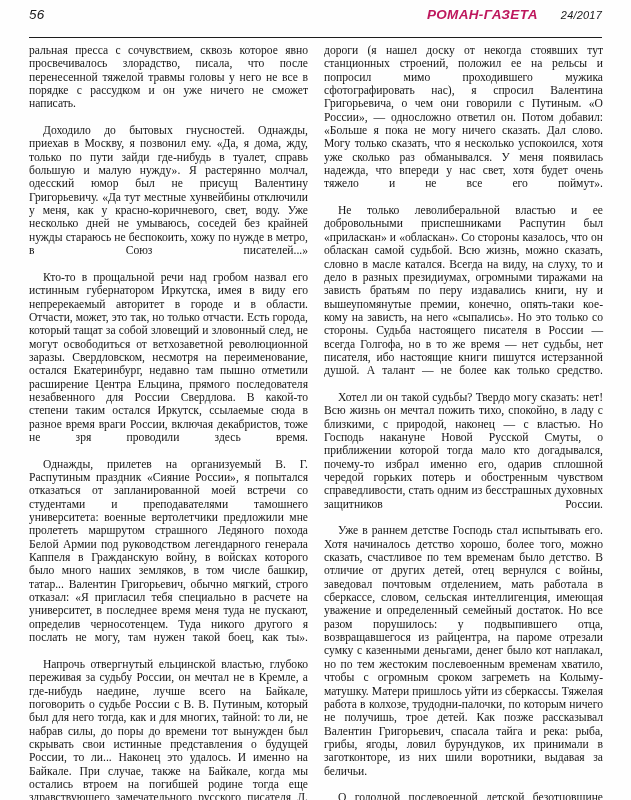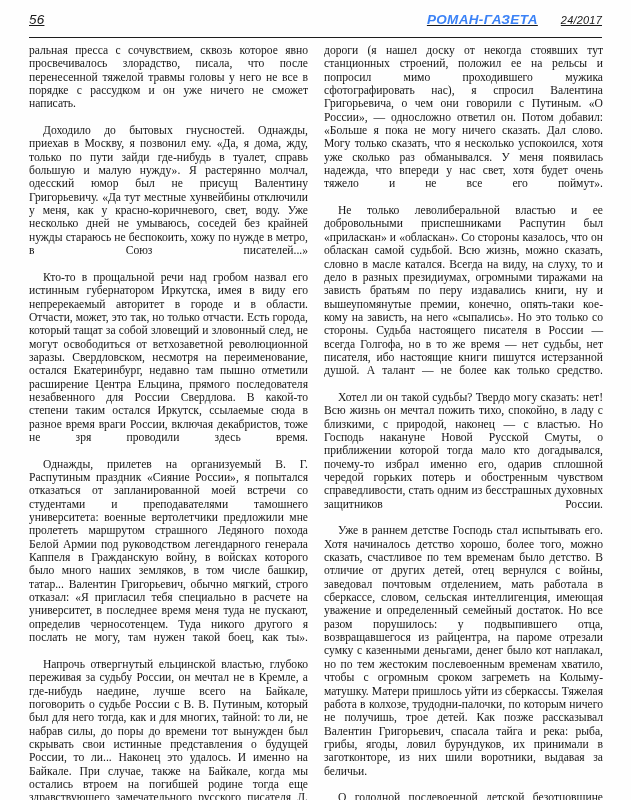--- a/index.html
+++ b/index.html
@@ -24,47 +24,46 @@
   }
 
   
   .header {
     position: absolute;
     left: 29px;
     top: 18px;
     width: 573px;
     height: 20px;
     display: flex;
-    align-items: center;
+    align-items: flex-end;
     justify-content: space-between;
     border-bottom: 1.3px solid #1d1d1d;
     padding-bottom: 16px;
     box-sizing: border-box;
-    text-decoration: underline;
   }
   .header-left {
     font-family: "Liberation Sans", "DejaVu Sans", sans-serif;
     font-style: italic;
     font-size: 13.5px;
     letter-spacing: 0.2px;
     color: #181818;
     line-height: 1;
   }
   .header-right {
     display: flex;
     align-items: flex-end;
     gap: 23px;
   }
   .header-title {
     font-family: "Liberation Sans", "DejaVu Sans", sans-serif;
     font-style: italic;
     font-weight: bold;
     font-size: 13.5px;
     letter-spacing: 0.35px;
-    color: #3b82f6;
+    color: #be185d;
     line-height: 1;
   }
   .header-issue {
     font-family: "Liberation Sans", "DejaVu Sans", sans-serif;
     font-style: italic;
     font-size: 11px;
     letter-spacing: 0.2px;
     color: #181818;
     line-height: 1;
   }

